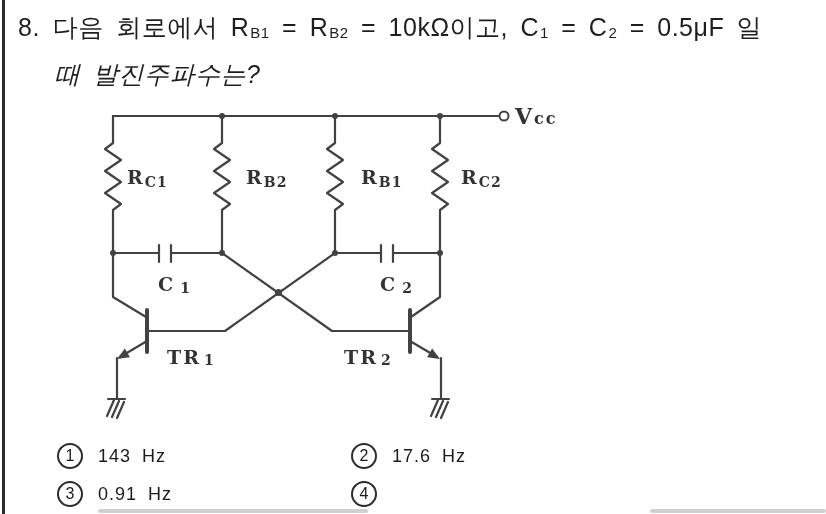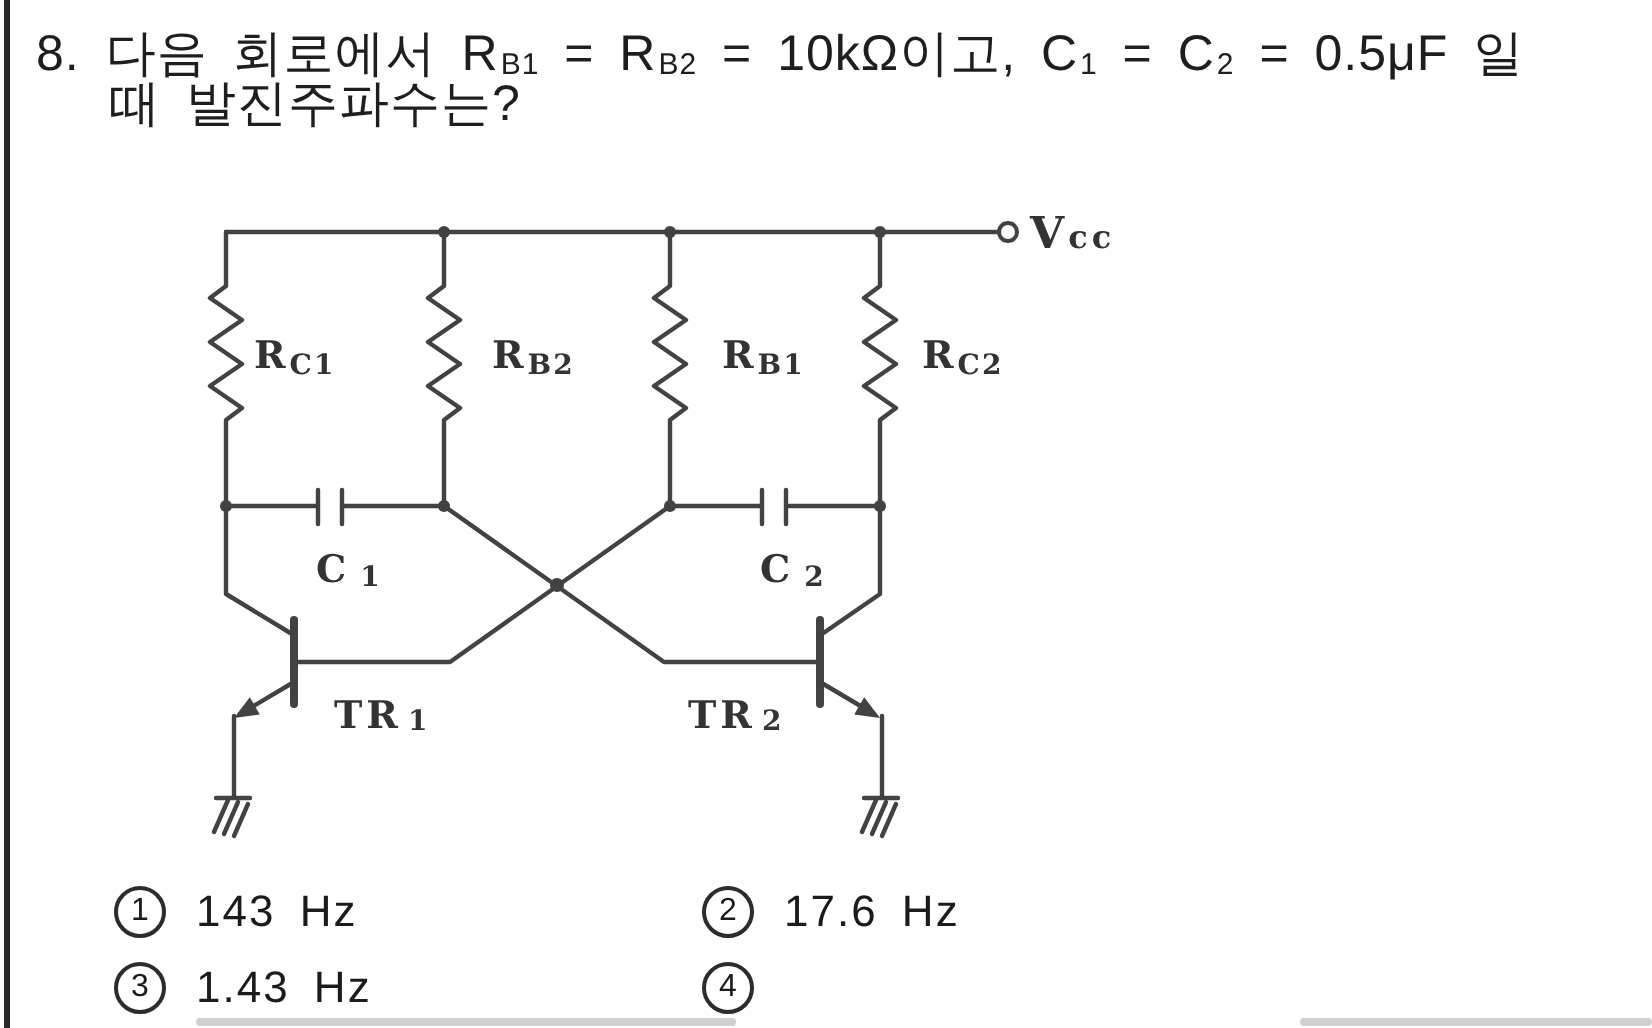--- a/index.html
+++ b/index.html
@@ -12,21 +12,21 @@
   .left-border{
     position:absolute;left:2px;top:0;width:3px;height:514px;
     background:#2a2a2a;
   }
   
   .qline{
     position:absolute;color:#1e1e1e;font-size:25px;letter-spacing:.5px;
     word-spacing:5px;white-space:pre;line-height:34px;
   }
   .qline1{left:18px;top:10px;}
-  .qline2{left:55px;top:35px;}
+  .qline2{left:55px;top:57px;font-style:italic;}
   .qnum{margin-right:13px;}
   sub.qsub{
     font-size:15px;line-height:0;position:relative;bottom:-2px;left:1px;
     vertical-align:baseline;margin-right:1px;
   }
   
   svg.circuit{position:absolute;left:0;top:0;width:826px;height:514px;}
   .wire{stroke:#424242;stroke-width:2.2;fill:none;stroke-linecap:round;stroke-linejoin:round;}
   .thick{stroke-width:4;}
   .dot{fill:#424242;stroke:none;}
@@ -39,21 +39,21 @@
   tspan.csub{font-size:14px;letter-spacing:1px;}
   text.vcc{font-family:"DejaVu Serif", serif;font-weight:bold;font-size:22px;fill:#333333;letter-spacing:1px;}
   tspan.vccsub{font-size:16px;letter-spacing:2px;}
   
   .option{position:absolute;height:30px;display:flex;align-items:center;color:#1b1b1b;}
   .onum{
     display:inline-block;width:22px;height:22px;border:2px solid #2c2c2c;
     border-radius:50%;text-align:center;line-height:22px;font-size:16px;
     margin-right:15px;flex:0 0 auto;
   }
-  .olabel{font-size:22px;letter-spacing:1px;word-spacing:5px;white-space:pre;text-align:right;}
+  .olabel{font-size:18px;letter-spacing:1px;word-spacing:5px;white-space:pre;text-align:right;}
   
   .smudge{position:absolute;height:4px;background:#8a8a8a;opacity:.4;border-radius:2px;}
 </style>
 </head>
 <body>
 
 <div class="left-border"></div>
 
 <div class="qline qline1"><span class="qnum">8.</span><span>다음 회로에서 R</span><sub class="qsub">B1</sub><span> = R</span><sub class="qsub">B2</sub><span> = 10kΩ이고, C</span><sub class="qsub">1</sub><span> = C</span><sub class="qsub">2</sub><span> = 0.5μF 일</span></div>
 <div class="qline qline2">때 발진주파수는?</div>
@@ -145,20 +145,20 @@
 <div class="option" style="left:57px;top:441px;">
   <span class="onum">1</span>
   <span class="olabel">143 Hz</span>
 </div>
 <div class="option" style="left:351px;top:441px;">
   <span class="onum">2</span>
   <span class="olabel">17.6 Hz</span>
 </div>
 <div class="option" style="left:57px;top:479px;">
   <span class="onum">3</span>
-  <span class="olabel">1.43 Hz</span>
+  <span class="olabel">0.91 Hz</span>
 </div>
 <div class="option" style="left:351px;top:479px;">
   <span class="onum">4</span>
 </div>
 
 <div class="smudge" style="left:98px;top:509px;width:270px;"></div>
 <div class="smudge" style="left:650px;top:509px;width:176px;"></div>
 
 </body></html>

